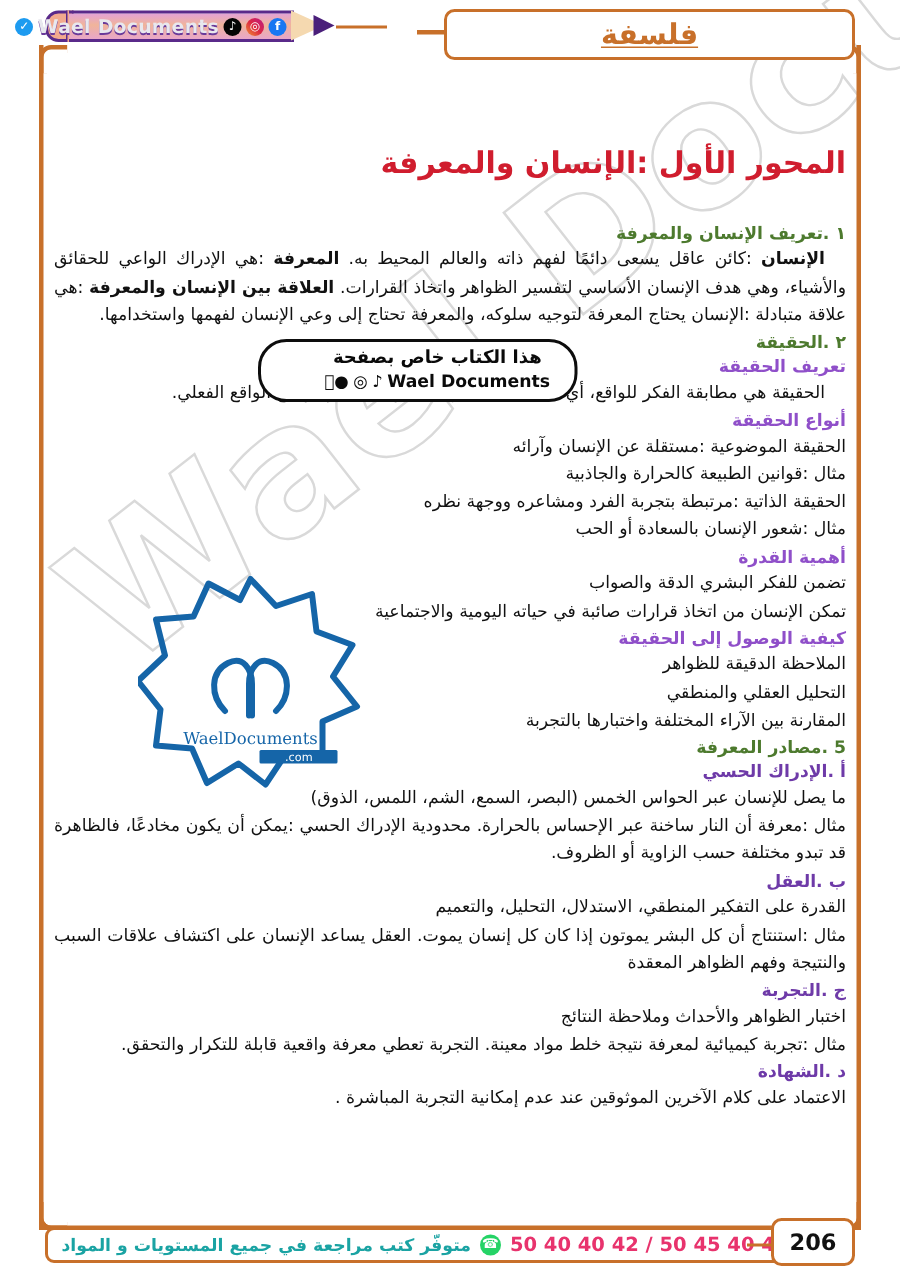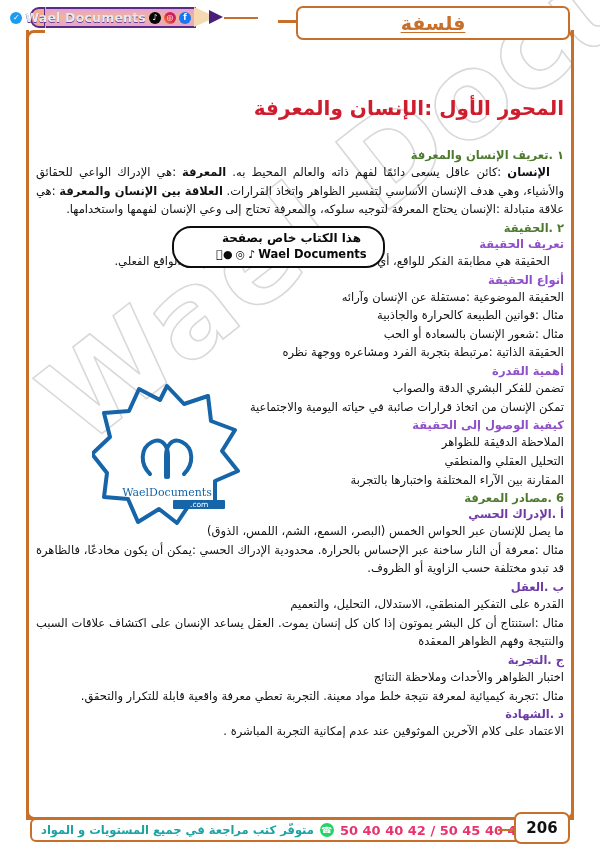--- a/index.html
+++ b/index.html
@@ -224,33 +224,33 @@
     <div class="para ind"><b>الإنسان</b> :كائن عاقل يسعى دائمًا لفهم ذاته والعالم المحيط به. <b>المعرفة</b> :هي الإدراك الواعي للحقائق والأشياء، وهي هدف الإنسان الأساسي لتفسير الظواهر واتخاذ القرارات. <b>العلاقة بين الإنسان والمعرفة</b> :هي علاقة متبادلة :الإنسان يحتاج المعرفة لتوجيه سلوكه، والمعرفة تحتاج إلى وعي الإنسان لفهمها واستخدامها.</div>
 
     <div class="h-green">٢ .الحقيقة</div>
 
     <div class="h-purple">تعريف الحقيقة</div>
     <div class="para ind">الحقيقة هي مطابقة الفكر للواقع، أي أن ما يعتقده الإنسان أو يصفه يتوافق مع الواقع الفعلي.</div>
 
     <div class="h-purple">أنواع الحقيقة</div>
     <div class="line">الحقيقة الموضوعية :مستقلة عن الإنسان وآرائه</div>
     <div class="line">مثال :قوانين الطبيعة كالحرارة والجاذبية</div>
+    <div class="line">الحقيقة الذاتية :مرتبطة بتجربة الفرد ومشاعره ووجهة نظره</div>
     <div class="line">مثال :شعور الإنسان بالسعادة أو الحب</div>
-    <div class="line">الحقيقة الذاتية :مرتبطة بتجربة الفرد ومشاعره ووجهة نظره</div>
 
     <div class="h-purple">أهمية القدرة</div>
     <div class="line">تضمن للفكر البشري الدقة والصواب</div>
     <div class="line">تمكن الإنسان من اتخاذ قرارات صائبة في حياته اليومية والاجتماعية</div>
 
     <div class="h-purple">كيفية الوصول إلى الحقيقة</div>
     <div class="line">الملاحظة الدقيقة للظواهر</div>
     <div class="line">التحليل العقلي والمنطقي</div>
     <div class="line">المقارنة بين الآراء المختلفة واختبارها بالتجربة</div>
 
-    <div class="h-green">6 .مصادر المعرفة</div>
+    <div class="h-green">5 .مصادر المعرفة</div>
 
     <div class="h-purple-d">أ .الإدراك الحسي</div>
     <div class="line">ما يصل للإنسان عبر الحواس الخمس (البصر، السمع، الشم، اللمس، الذوق)</div>
     <div class="para">مثال :معرفة أن النار ساخنة عبر الإحساس بالحرارة. محدودية الإدراك الحسي :يمكن أن يكون مخادعًا، فالظاهرة قد تبدو مختلفة حسب الزاوية أو الظروف.</div>
 
     <div class="h-purple-d">ب .العقل</div>
     <div class="line">القدرة على التفكير المنطقي، الاستدلال، التحليل، والتعميم</div>
     <div class="para">مثال :استنتاج أن كل البشر يموتون إذا كان كل إنسان يموت. العقل يساعد الإنسان على اكتشاف علاقات السبب والنتيجة وفهم الظواهر المعقدة</div>
 
     <div class="h-purple-d">ج .التجربة</div>

